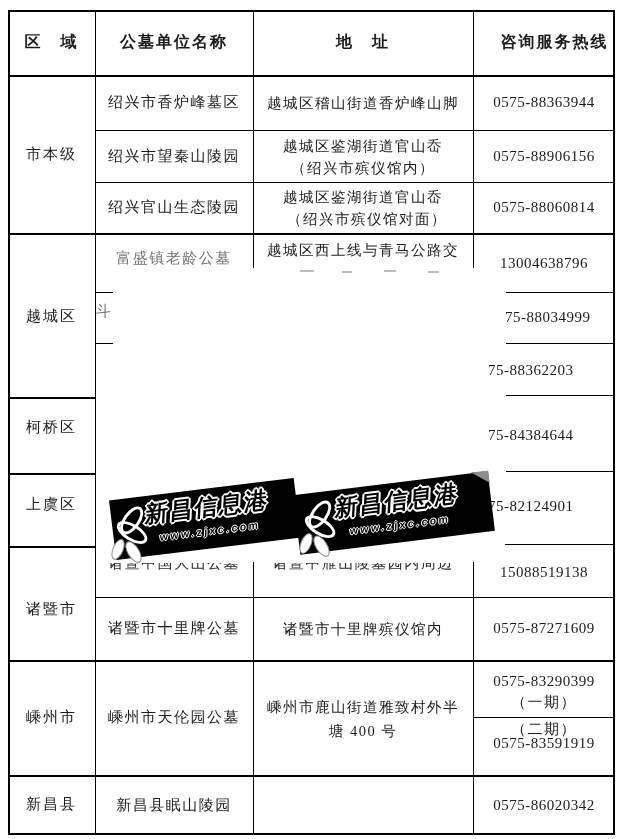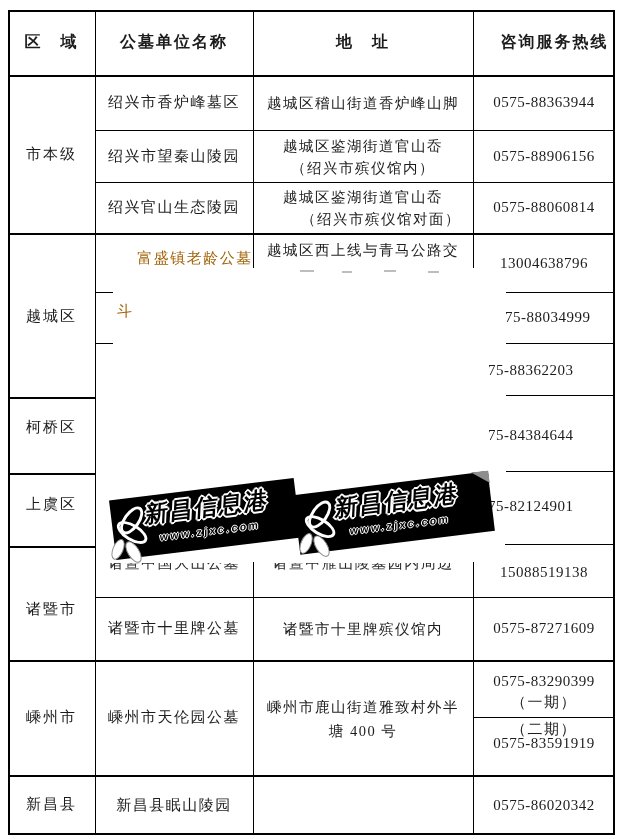--- a/index.html
+++ b/index.html
@@ -4,21 +4,21 @@
 <style>
   html,body{margin:0;padding:0;background:#fff;}
   .page{position:relative;width:623px;height:839px;background:#ffffff;overflow:hidden;
         font-family:"Liberation Serif","DejaVu Serif",serif;color:#1c1c1c;}
   .ln{position:absolute;background:#000;}
   .cell{position:absolute;text-align:center;font-size:15px;line-height:22px;letter-spacing:1.5px;white-space:nowrap;}
   .addr{font-size:14.5px;line-height:20px;}
   .num{letter-spacing:0.5px;}
   .hdr{font-weight:bold;font-size:16px;letter-spacing:2px;}
   .region{font-size:15px;letter-spacing:2px;}
-  .faded{color:#a16207;padding-left:21px;}
+  .faded{color:#737373;}
   .frag-dash{position:absolute;height:2px;background:#bdbdbd;}
   .clip{position:absolute;overflow:hidden;}
   .clip>div{margin-top:-9px;text-align:center;font-size:15px;letter-spacing:1.5px;white-space:nowrap;color:#2a2a2a;}
   .wm{position:absolute;background:#000;transform:rotate(-7deg);z-index:40;}
   .wm-brand{position:absolute;font-weight:bold;font-size:23px;letter-spacing:2px;white-space:nowrap;
             color:#000;transform:skewX(-10deg);
             text-shadow:-2px 0 #fff,2px 0 #fff,0 -2px #fff,0 2px #fff,-1px -1px #fff,1px 1px #fff,1px -1px #fff,-1px 1px #fff;}
   .wm-url{position:absolute;font-weight:bold;font-size:10.5px;letter-spacing:2.5px;white-space:nowrap;
           font-family:"Liberation Sans",sans-serif;color:#000;transform:skewX(-8deg);
           text-shadow:-1px 0 #fff,1px 0 #fff,0 -1px #fff,0 1px #fff;}
@@ -80,21 +80,21 @@
   <div class="cell addr" style="left:253px;top:93px;width:220px;">越城区稽山街道香炉峰山脚</div>
   <div class="cell num" style="left:473px;top:91px;width:142px;">0575-88363944</div>
 
   <div class="cell" style="left:95px;top:145px;width:158px;">绍兴市望秦山陵园</div>
   <div class="cell addr" style="left:253px;top:136px;width:220px;">越城区鉴湖街道官山岙</div>
   <div class="cell addr" style="left:253px;top:158px;width:220px;">（绍兴市殡仪馆内）</div>
   <div class="cell num" style="left:473px;top:145px;width:142px;">0575-88906156</div>
 
   <div class="cell" style="left:95px;top:196px;width:158px;">绍兴官山生态陵园</div>
   <div class="cell addr" style="left:253px;top:187px;width:220px;">越城区鉴湖街道官山岙</div>
-  <div class="cell addr" style="left:271px;top:209px;width:220px;text-align:center;">（绍兴市殡仪馆对面）</div>
+  <div class="cell addr" style="left:257px;top:209px;width:220px;text-align:center;">（绍兴市殡仪馆对面）</div>
   <div class="cell num" style="left:473px;top:196px;width:142px;">0575-88060814</div>
 
   <div class="cell faded" style="left:95px;top:247px;width:158px;">富盛镇老龄公墓</div>
   <div class="cell addr" style="left:253px;top:240px;width:220px;">越城区西上线与青马公路交</div>
   <div class="cell num" style="left:473px;top:252px;width:142px;">13004638796</div>
   <div class="frag-dash" style="left:300px;top:270px;width:14px;"></div>
   <div class="frag-dash" style="left:342px;top:271px;width:10px;"></div>
   <div class="frag-dash" style="left:384px;top:270px;width:12px;"></div>
   <div class="frag-dash" style="left:428px;top:271px;width:11px;"></div>
 

